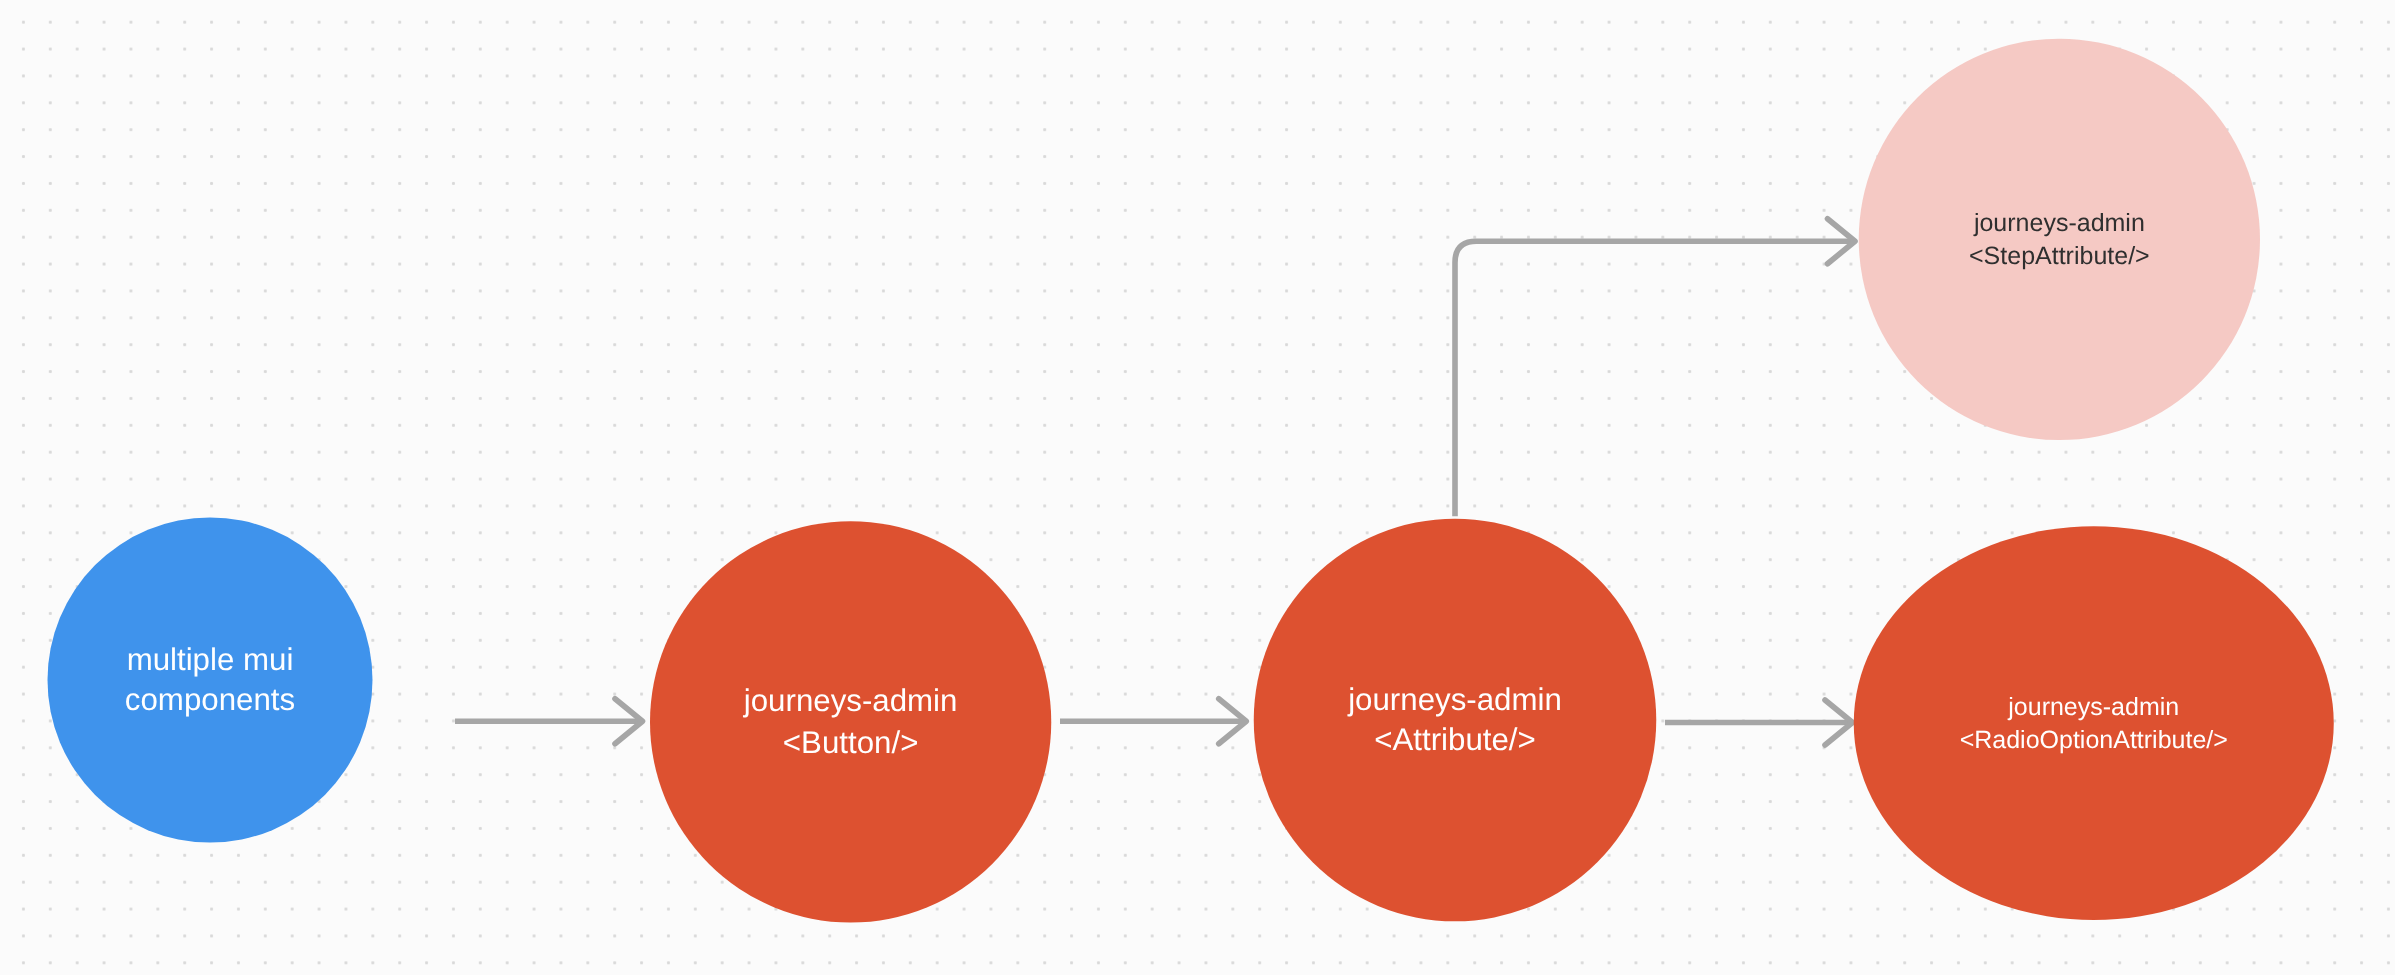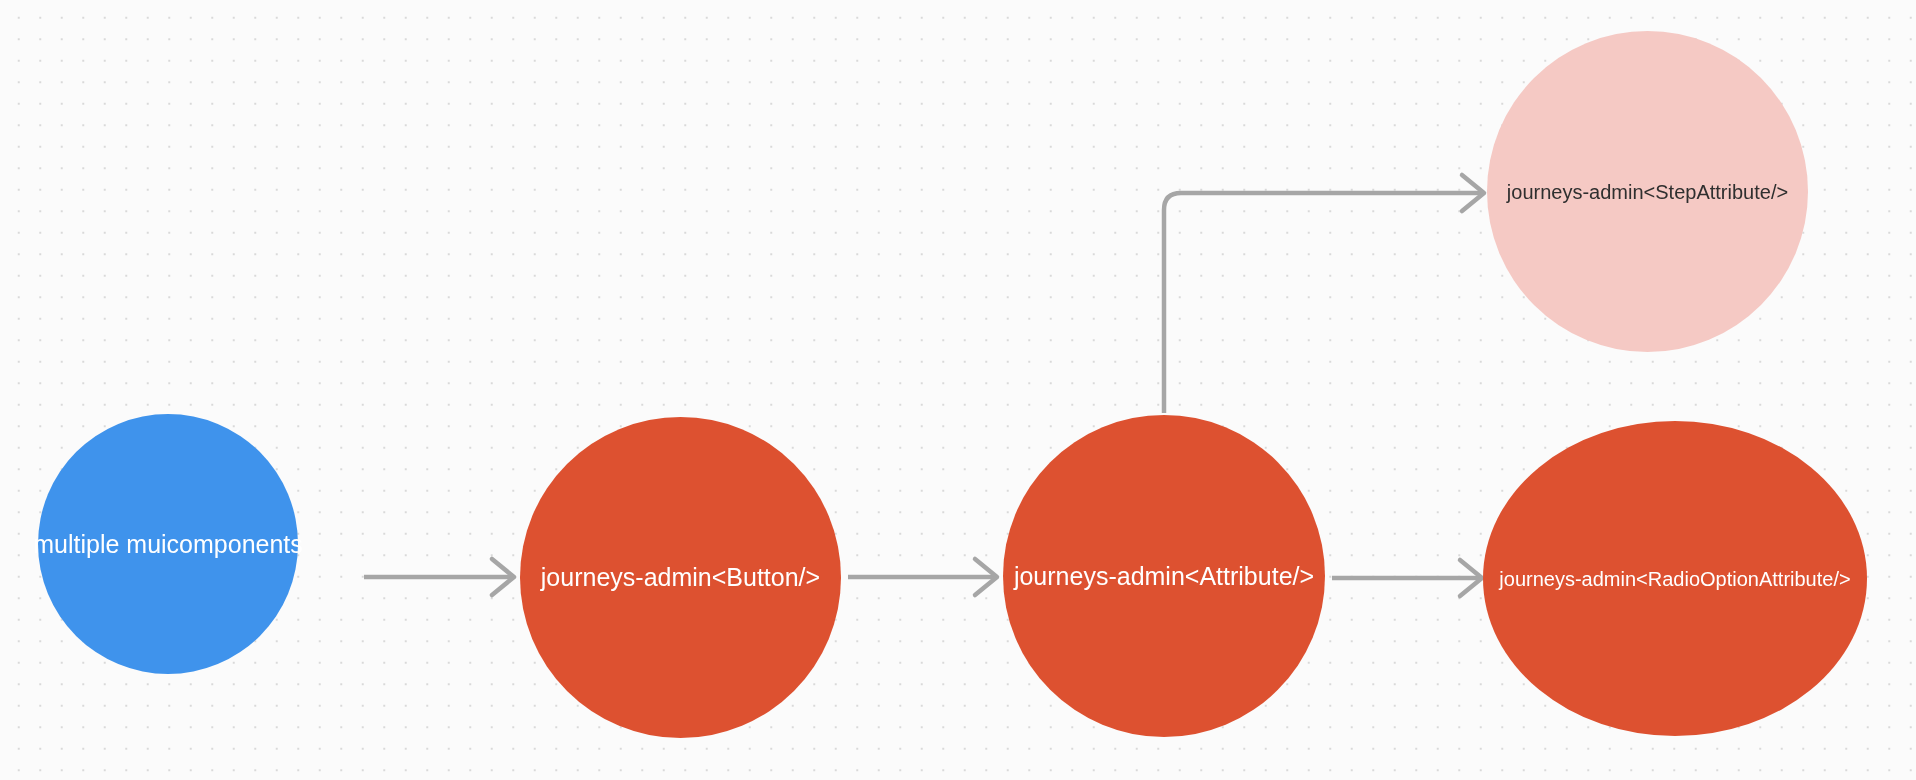--- a/index.html
+++ b/index.html
@@ -23,21 +23,21 @@
     position: absolute;
     left: 0;
     top: 0;
     width: 1916px;
     height: 780px;
     pointer-events: none;
   }
   .node {
     position: absolute;
     display: flex;
-    flex-direction: row;
+    flex-direction: column;
     align-items: center;
     justify-content: center;
     border-radius: 50%;
     text-align: center;
     box-sizing: border-box;
     cursor: pointer;
   }
   .node .line {
     display: block;
     white-space: nowrap;

